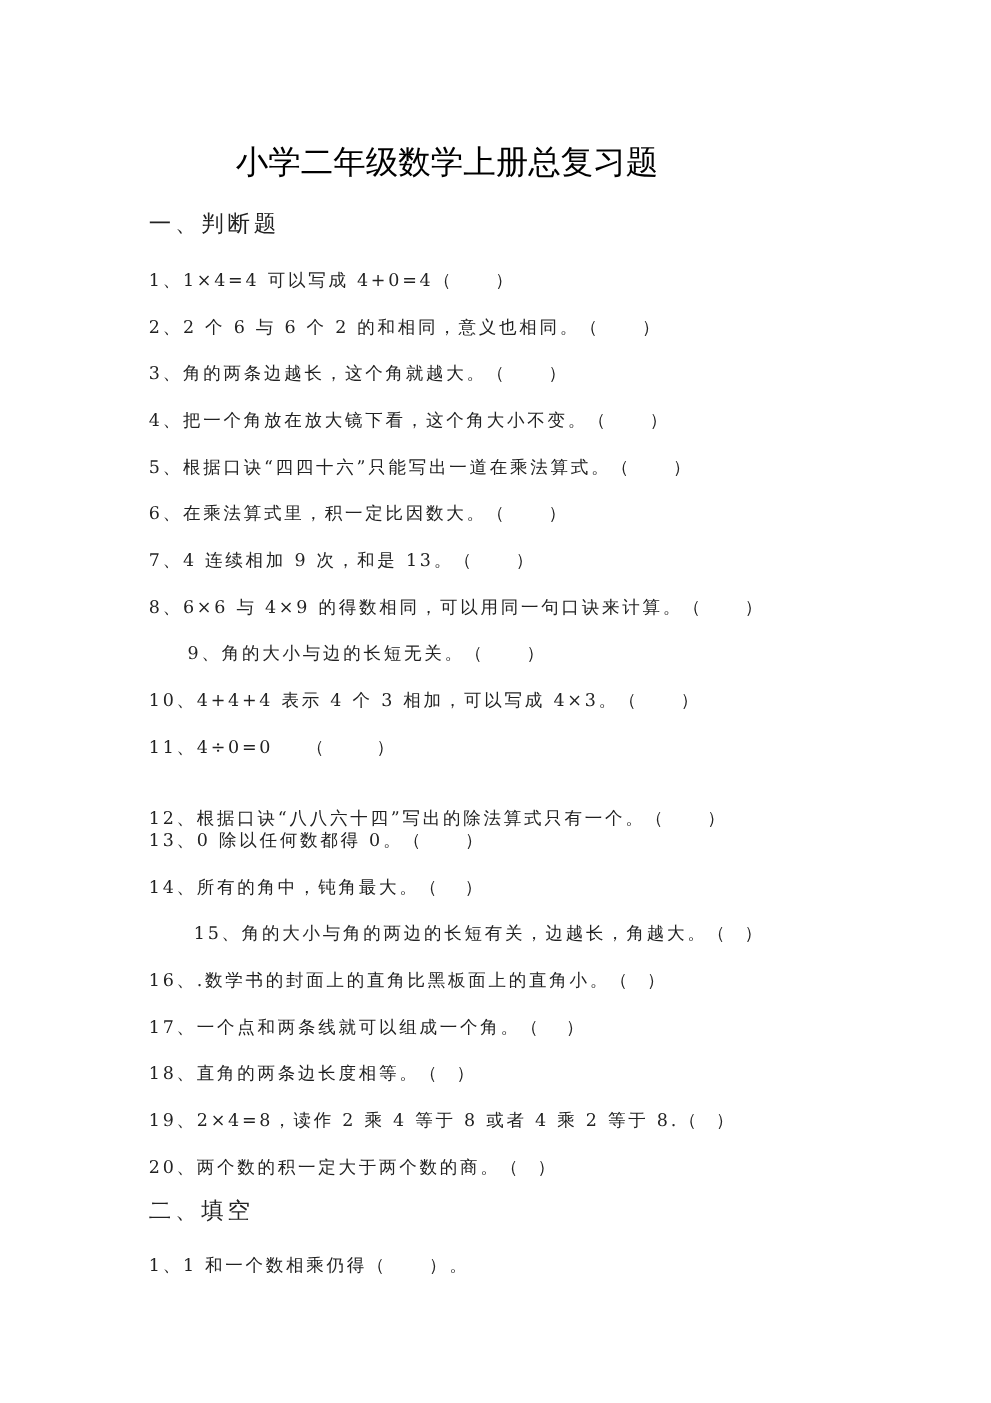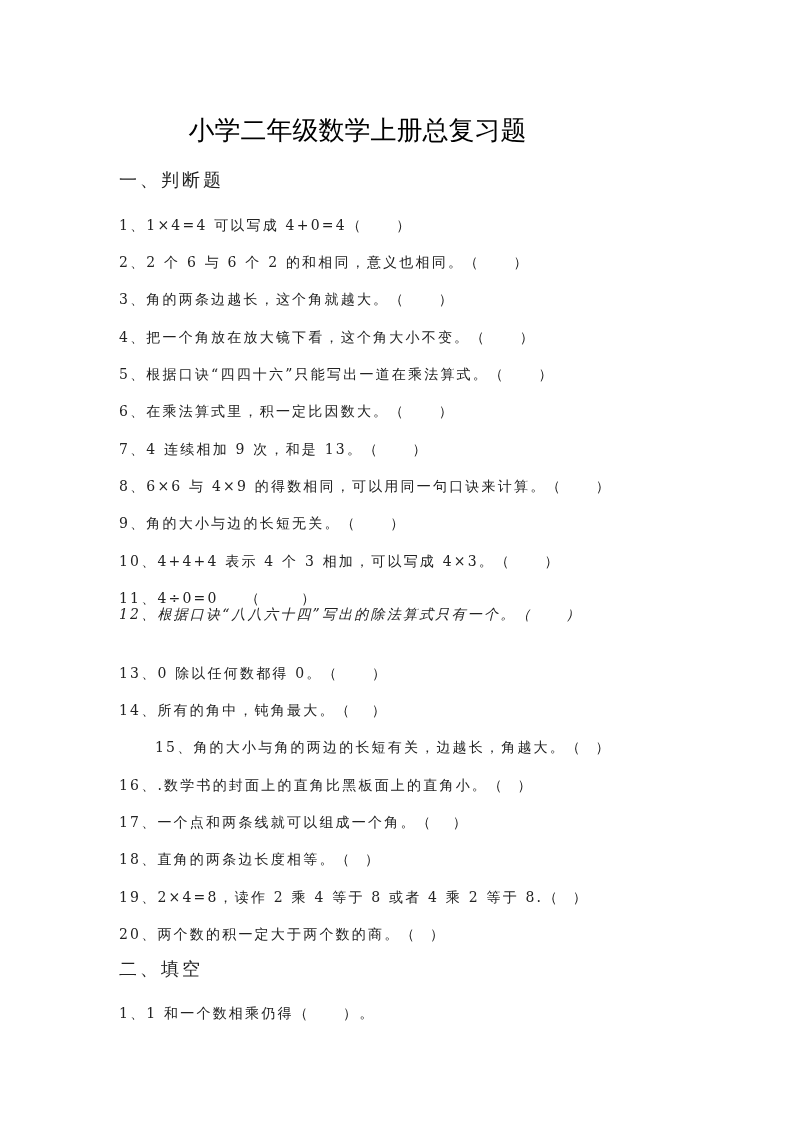--- a/index.html
+++ b/index.html
@@ -18,21 +18,21 @@
     .title {
       position: absolute;
       left: 0;
       width: 715px;
       top: 110px;
       text-align: center;
       font-size: 26px;
       line-height: 40px;
       color: #000;
       letter-spacing: 0px;
-      font-family: Liberation Sans, sans-serif;
+      font-family: Liberation Serif, serif;
     }
     .section-heading {
       position: absolute;
       left: 119px;
       font-size: 18px;
       line-height: 26px;
       letter-spacing: 3px;
       font-family: "DejaVu Serif", "Liberation Serif", serif;
       color: #222;
     }
@@ -56,24 +56,24 @@
   <div class="section-heading" style="top:167px;">一、判断题</div>
 
   <div class="q" style="top:215px;">1、1×4=4 可以写成 4+0=4（     ）</div>
   <div class="q" style="top:252px;">2、2 个 6 与 6 个 2 的和相同，意义也相同。（     ）</div>
   <div class="q" style="top:289px;">3、角的两条边越长，这个角就越大。（     ）</div>
   <div class="q" style="top:327px;">4、把一个角放在放大镜下看，这个角大小不变。（     ）</div>
   <div class="q" style="top:364px;">5、根据口诀“四四十六”只能写出一道在乘法算式。（     ）</div>
   <div class="q" style="top:401px;">6、在乘法算式里，积一定比因数大。（     ）</div>
   <div class="q" style="top:439px;">7、4 连续相加 9 次，和是 13。（     ）</div>
   <div class="q" style="top:476px;">8、6×6 与 4×9 的得数相同，可以用同一句口诀来计算。（     ）</div>
-  <div class="q" style="top:513px;">9、角的大小与边的长短无关。（     ）</div>
+  <div class="q" style="top:513px;margin-left:31px;">9、角的大小与边的长短无关。（     ）</div>
   <div class="q" style="top:551px;text-align:right;">10、4+4+4 表示 4 个 3 相加，可以写成 4×3。（     ）</div>
   <div class="q" style="top:588px;">11、4÷0=0    （      ）</div>
-  <div class="q" style="top:604px;font-style:italic;">12、根据口诀“八八六十四”写出的除法算式只有一个。（     ）</div>
+  <div class="q" style="top:645px;">12、根据口诀“八八六十四”写出的除法算式只有一个。（     ）</div>
   <div class="q" style="top:663px;text-align:right;">13、0 除以任何数都得 0。（     ）</div>
   <div class="q" style="top:700px;">14、所有的角中，钝角最大。（   ）</div>
   <div class="q" style="top:737px;margin-left:36px;">15、角的大小与角的两边的长短有关，边越长，角越大。（  ）</div>
   <div class="q" style="top:775px;">16、.数学书的封面上的直角比黑板面上的直角小。（  ）</div>
   <div class="q" style="top:812px;">17、一个点和两条线就可以组成一个角。（   ）</div>
   <div class="q" style="top:849px;">18、直角的两条边长度相等。（  ）</div>
   <div class="q" style="top:887px;">19、2×4=8，读作 2 乘 4 等于 8 或者 4 乘 2 等于 8.（  ）</div>
   <div class="q" style="top:924px;">20、两个数的积一定大于两个数的商。（  ）</div>
 
   <div class="section-heading" style="top:956px;">二、填空</div>

